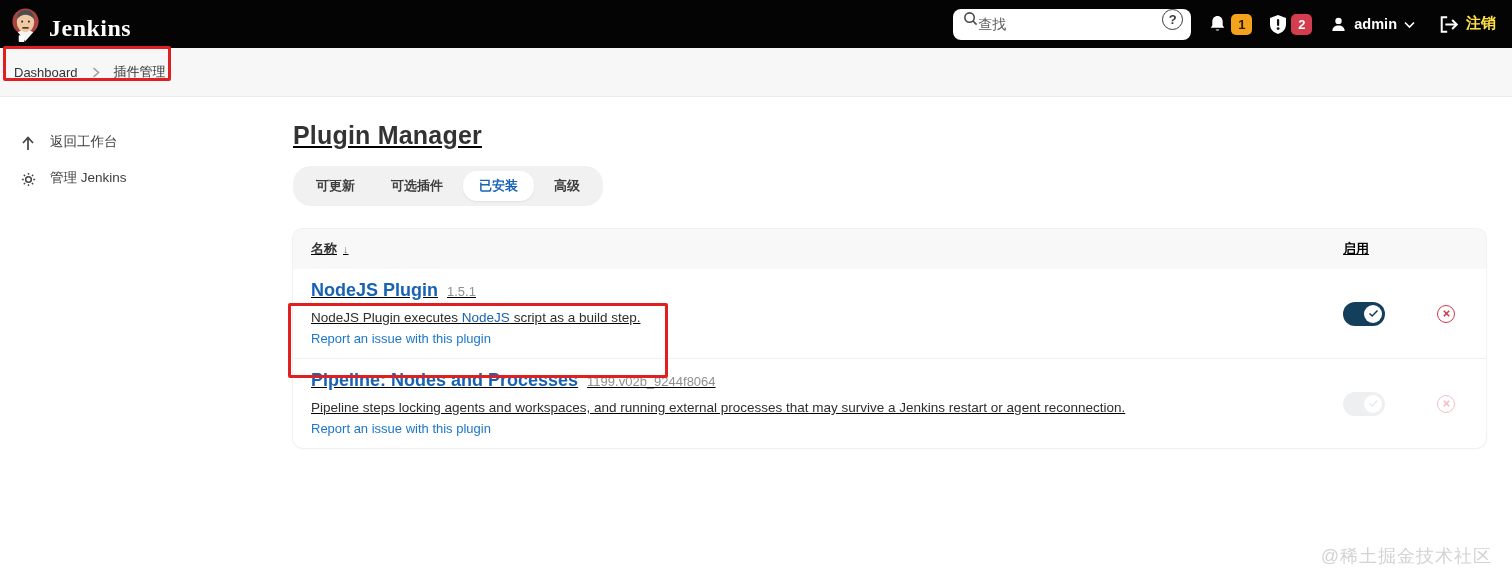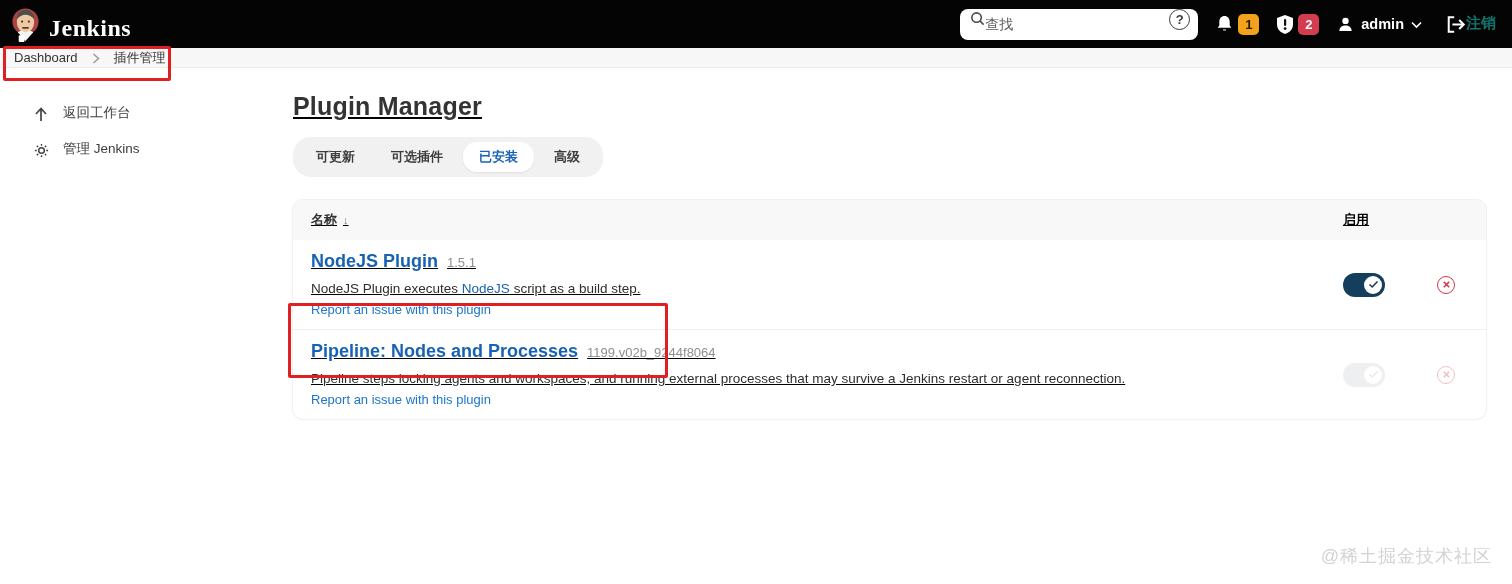--- a/index.html
+++ b/index.html
@@ -17,32 +17,32 @@
   .hsearch input::placeholder { color:#5a5a5a; }
   .qmark { width:21px; height:21px; border:1.6px solid #3a3a3a; border-radius:50%; color:#3a3a3a; font-size:13px; font-weight:bold; display:flex; align-items:center; justify-content:center; cursor:pointer; }
 
   .icon-badge-group { display:flex; align-items:center; gap:5px; cursor:pointer; }
   .badge { min-width:21px; height:21px; padding:0 5px; border-radius:5px; font-size:13px; font-weight:bold; display:flex; align-items:center; justify-content:center; }
   .badge-orange { background:#f2a21b; color:#241a00; }
   .badge-red { background:#d43d4f; color:#fff; }
 
   .user-group { display:flex; align-items:center; gap:7px; color:#fff; cursor:pointer; }
   .user-name { font-size:14.5px; font-weight:bold; }
-  .logout-group { display:flex; align-items:flex-start; color:#0f766e; cursor:pointer; margin-left:6px; }
+  .logout-group { display:flex; align-items:flex-start; gap:7px; color:#fde047; cursor:pointer; margin-left:6px; }
   .logout-label { font-size:15px; font-weight:bold; }
 
   
-  .breadcrumbs { height:20px; background:#f7f7f7; border-bottom:1px solid #ececec; display:flex; align-items:center; padding:0 14px; gap:14px; }
+  .breadcrumbs { height:49px; background:#f7f7f7; border-bottom:1px solid #ececec; display:flex; align-items:center; padding:0 14px; gap:14px; }
   .crumb { font-size:13px; color:#333; cursor:pointer; }
   .crumb-sep { color:#999; font-size:12px; }
 
   
   .content { display:flex; }
   .sidebar { width:293px; padding-top:27px; }
-  .side-item { display:flex; align-items:center; gap:13px; padding:9px 14px 9px 32px; font-size:13.5px; color:#3c3c3c; cursor:pointer; }
+  .side-item { display:flex; align-items:center; gap:13px; padding:9px 14px 9px 19px; font-size:13.5px; color:#3c3c3c; cursor:pointer; }
   .side-ico { width:18px; text-align:center; color:#444; font-size:15px; }
 
   .main { flex:1; padding:24px 26px 0 0;text-decoration:underline; }
   .page-title { font-size:25px; font-weight:bold; color:#333; letter-spacing:0.2px; }
 
   .tabs { display:inline-flex; align-items:center; background:#f1f1f1; border-radius:18px; margin-top:16px; padding:5px 7px; gap:4px; }
   .tab { font-size:13px; font-weight:bold; color:#3d3d3d; padding:6px 16px; border-radius:14px; cursor:pointer; white-space:nowrap; }
   .tab.active { background:#fff; color:#1864b8; box-shadow:0 1px 2px rgba(0,0,0,0.07); }
 
   .filterbox { margin-top:22px; width:330px; height:27px; border:1px solid #979797; border-radius:6px; display:flex; align-items:center; padding:0 8px; gap:6px; background:#fff; }

